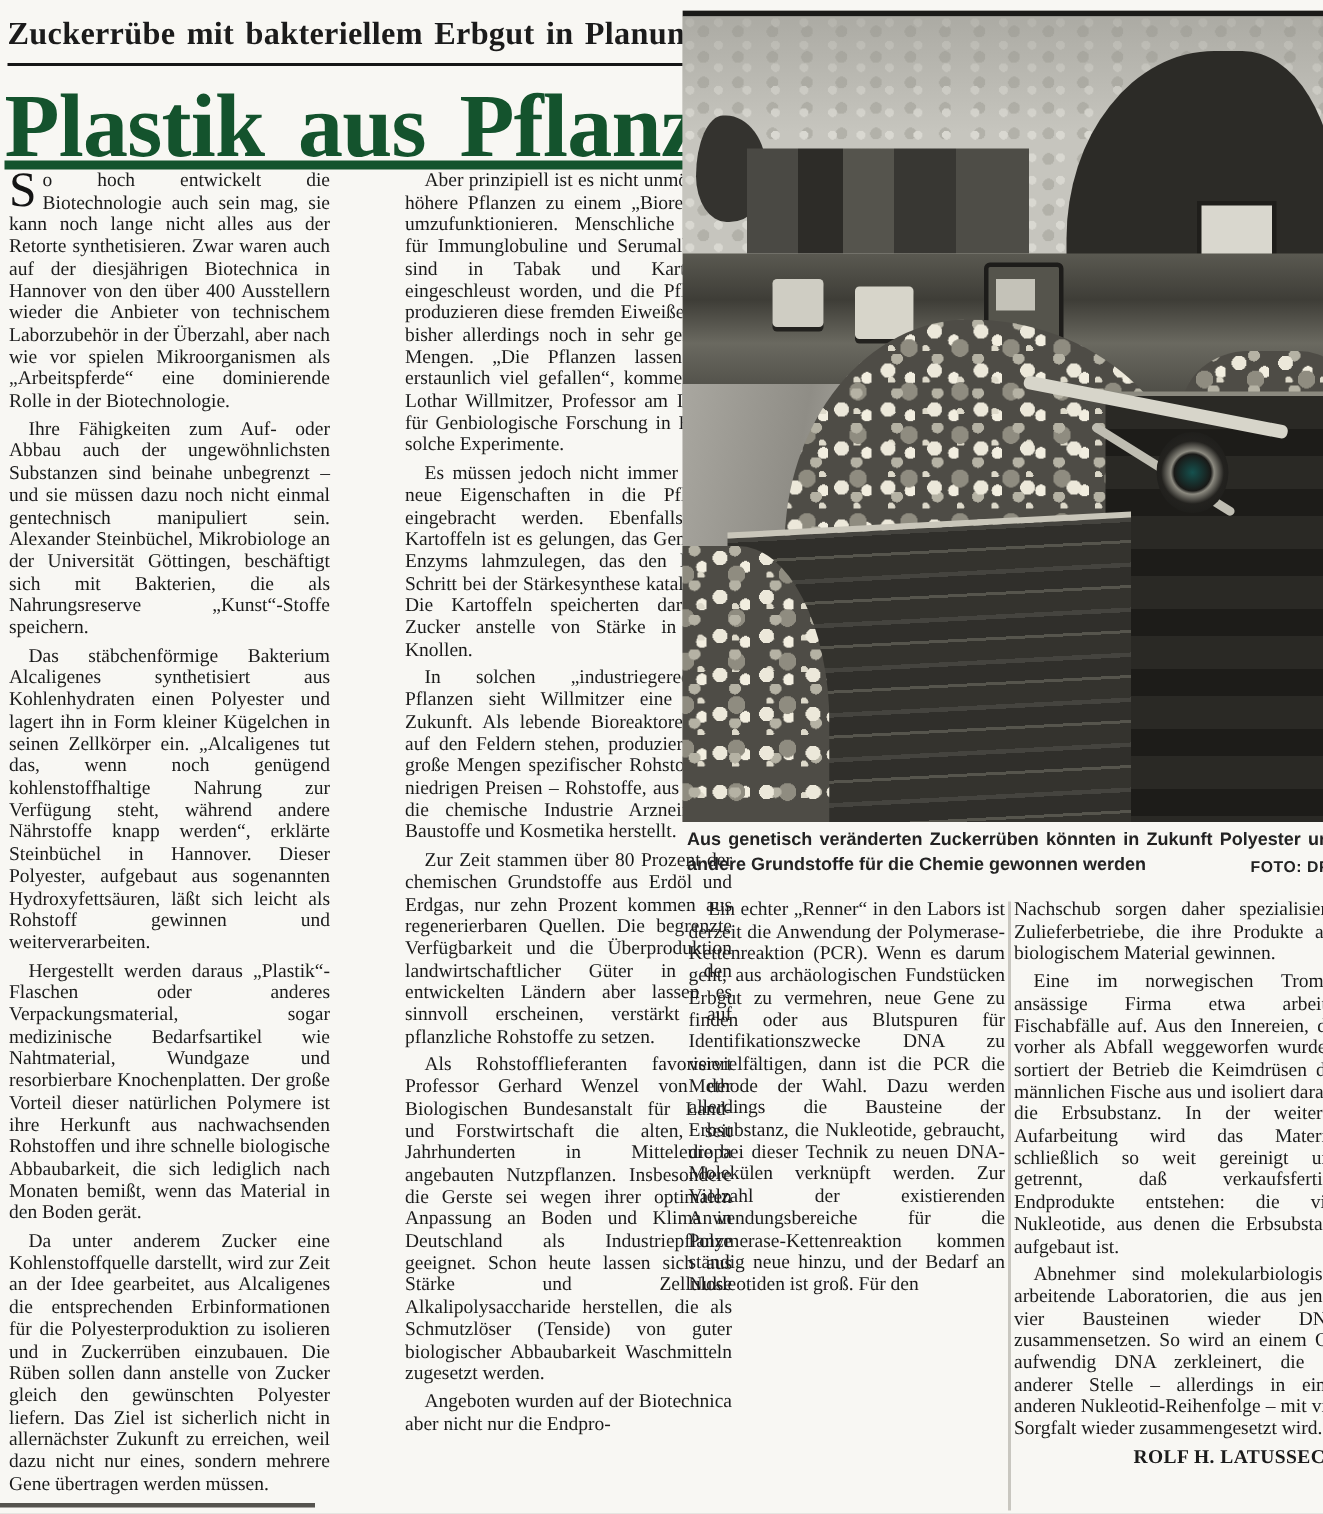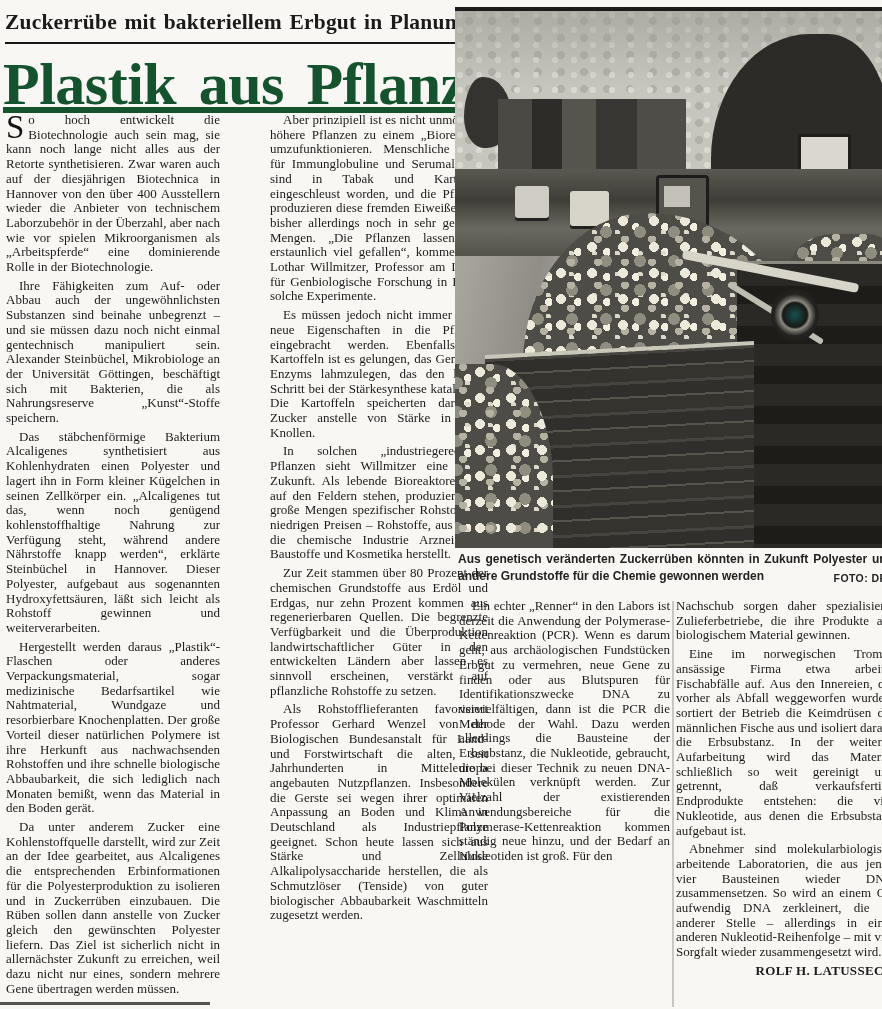--- a/index.html
+++ b/index.html
@@ -128,20 +128,21 @@
     <p>Hergestellt werden daraus „Plastik“-Flaschen oder anderes Verpackungsmaterial, sogar medizinische Bedarfsartikel wie Nahtmaterial, Wundgaze und resorbierbare Knochenplatten. Der große Vorteil dieser natürlichen Polymere ist ihre Herkunft aus nachwachsenden Rohstoffen und ihre schnelle biologische Abbaubarkeit, die sich lediglich nach Monaten bemißt, wenn das Material in den Boden gerät.</p>
     <p>Da unter anderem Zucker eine Kohlenstoffquelle darstellt, wird zur Zeit an der Idee gearbeitet, aus Alcaligenes die entsprechenden Erbinformationen für die Polyesterproduktion zu isolieren und in Zuckerrüben einzubauen. Die Rüben sollen dann anstelle von Zucker gleich den gewünschten Polyester liefern. Das Ziel ist sicherlich nicht in allernächster Zukunft zu erreichen, weil dazu nicht nur eines, sondern mehrere Gene übertragen werden müssen.</p>
   </div>
 
   <div class="col col2">
     <p>Aber prinzipiell ist es nicht unmöglich, höhere Pflanzen zu einem „Bioreaktor“ umzufunktionieren. Menschliche Gene für Immunglobuline und Serumalbumin sind in Tabak und Kartoffeln eingeschleust worden, und die Pflanzen produzieren diese fremden Eiweiße auch, bisher allerdings noch in sehr geringen Mengen. „Die Pflanzen lassen sich erstaunlich viel gefallen“, kommentierte Lothar Willmitzer, Professor am Institut für Genbiologische Forschung in Berlin, solche Experimente.</p>
     <p>Es müssen jedoch nicht immer völlig neue Eigenschaften in die Pflanzen eingebracht werden. Ebenfalls bei Kartoffeln ist es gelungen, das Gen jenes Enzyms lahmzulegen, das den letzten Schritt bei der Stärkesynthese katalysiert. Die Kartoffeln speicherten daraufhin Zucker anstelle von Stärke in ihren Knollen.</p>
     <p>In solchen „industriegerechten“ Pflanzen sieht Willmitzer eine große Zukunft. Als lebende Bioreaktoren, die auf den Feldern stehen, produzieren sie große Mengen spezifischer Rohstoffe zu niedrigen Preisen – Rohstoffe, aus denen die chemische Industrie Arzneimittel, Baustoffe und Kosmetika herstellt.</p>
     <p>Zur Zeit stammen über 80 Prozent der chemischen Grundstoffe aus Erdöl und Erdgas, nur zehn Prozent kommen aus regenerierbaren Quellen. Die begrenzte Verfügbarkeit und die Überproduktion landwirtschaftlicher Güter in den entwickelten Ländern aber lassen es sinnvoll erscheinen, verstärkt auf pflanzliche Rohstoffe zu setzen.</p>
     <p>Als Rohstofflieferanten favorisiert Professor Gerhard Wenzel von der Biologischen Bundesanstalt für Land- und Forstwirtschaft die alten, seit Jahrhunderten in Mitteleuropa angebauten Nutzpflanzen. Insbesondere die Gerste sei wegen ihrer optimalen Anpassung an Boden und Klima in Deutschland als Industriepflanze geeignet. Schon heute lassen sich aus Stärke und Zellulose Alkalipolysaccharide herstellen, die als Schmutzlöser (Tenside) von guter biologischer Abbaubarkeit Waschmitteln zugesetzt werden.</p>
+    <p>Angeboten wurden auf der Biotechnica aber nicht nur die Endpro-</p>
   </div>
 
   <div class="photo">
     <div class="ph-topline"></div>
     <div class="ph-sky"></div>
     <div class="ph-tree-left"></div>
     <div class="ph-buildings"></div>
     <div class="ph-trees-right"></div>
     <div class="ph-shed-door"></div>
     <div class="ph-midband"></div>

